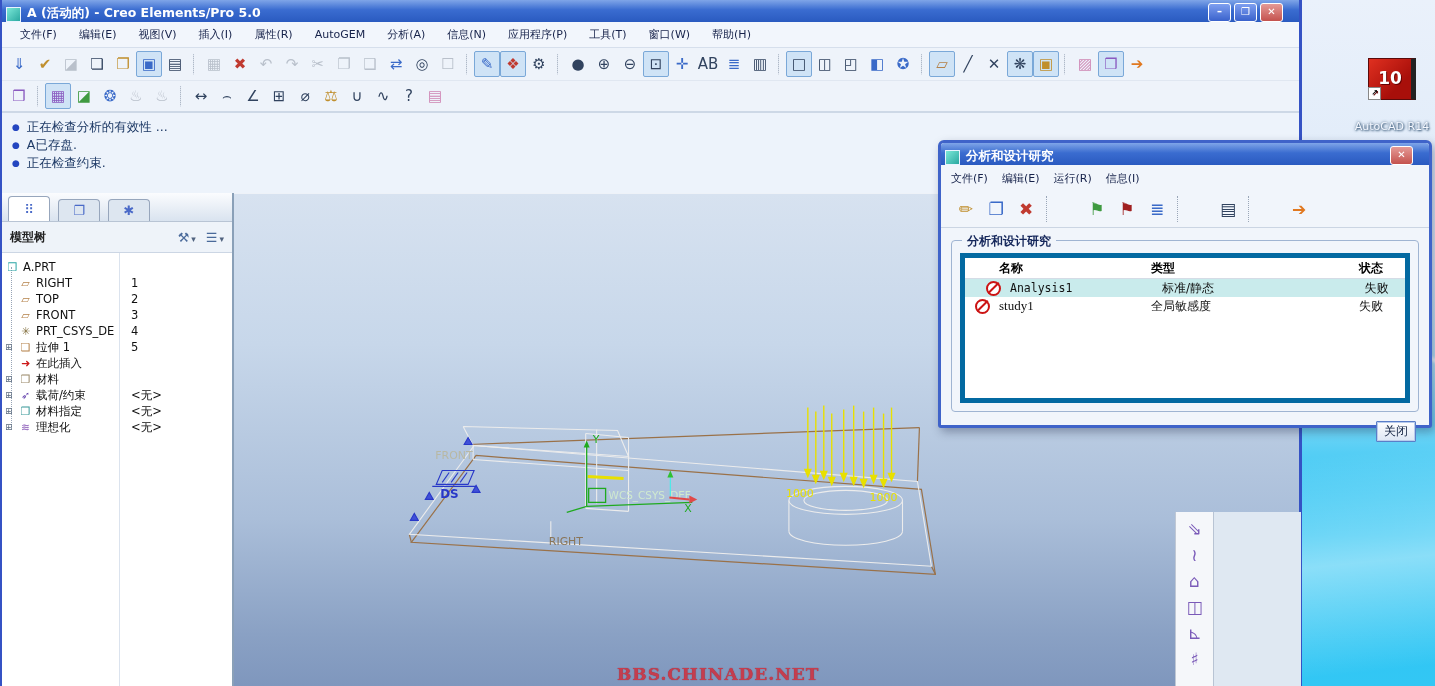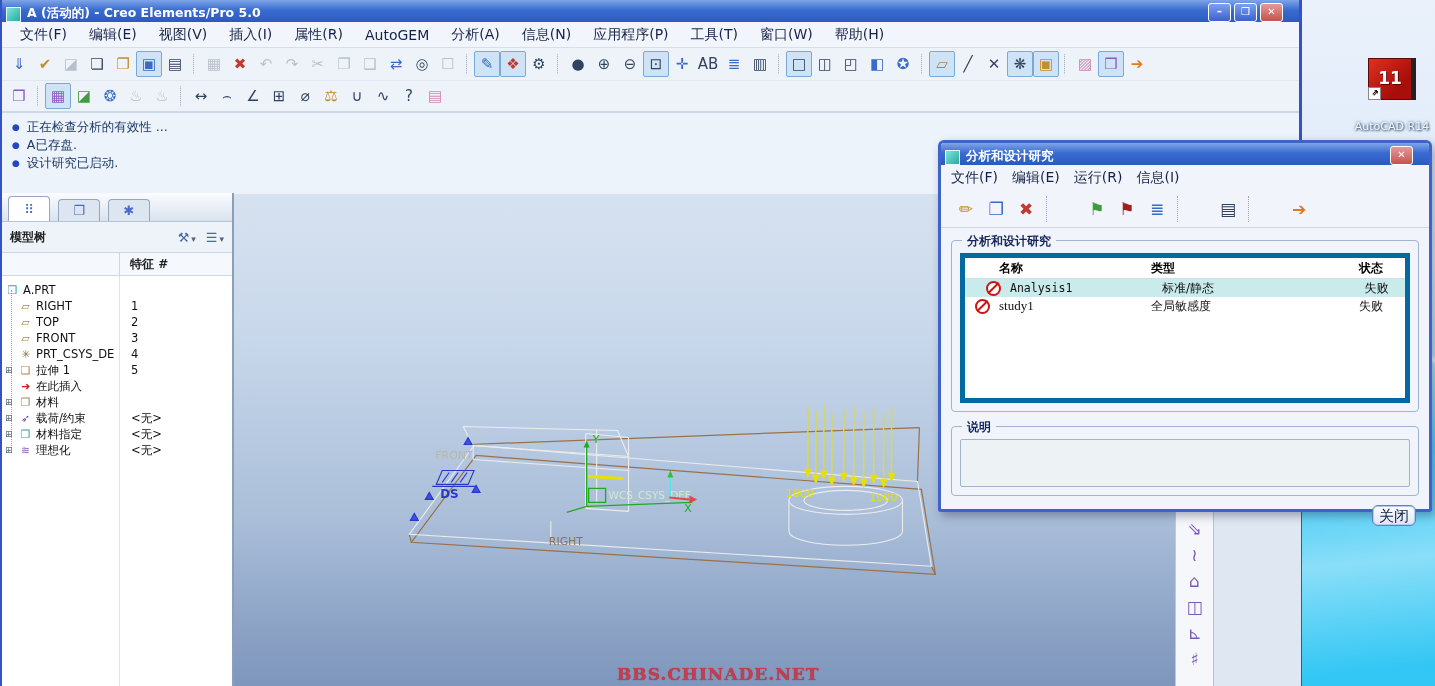--- a/index.html
+++ b/index.html
@@ -29,21 +29,21 @@
   .titlebar{height:22px;background:linear-gradient(180deg,#7fa5e8 0%,#3a6cd0 45%,#2a5ac0 100%);
     display:flex;align-items:flex-end;gap:6px;padding-left:4px;color:#fff;font-weight:bold;font-size:12.5px;}
   .app-ico{width:13px;height:13px;background:linear-gradient(135deg,#7be8d8,#2aa8a0);border:1px solid #e8f4ff;flex:0 0 auto;}
   .win-buttons{margin-left:auto;display:flex;gap:3px;padding-right:16px;}
   .win-btn{width:21px;height:17px;border-radius:3px;border:1px solid #fff;
     background:linear-gradient(180deg,#7e9ff0,#3a62cc);color:#fff;font-size:10px;line-height:15px;
     text-align:center;font-weight:bold;}
   .win-btn.close{background:linear-gradient(180deg,#e59a96,#c4524e);}
   .menubar{height:25px;display:flex;align-items:center;gap:2px;padding-left:8px;background:#f2f6fc;
     border-bottom:1px solid #d6dfec;}
-  .menu-item{padding:3px 10px;white-space:nowrap;font-size:14px;}
+  .menu-item{padding:3px 10px;white-space:nowrap;font-size:11px;}
   .toolbar{display:flex;align-items:center;background:#eef3fa;padding:1px 4px;}
   .toolbar.row1{height:30px;border-bottom:1px solid #e0e7f1;}
   .toolbar.row2{height:28px;border-bottom:2px solid #cdd8e6;}
   .ticon{width:24px;height:24px;display:flex;align-items:center;justify-content:center;
     font-size:15px;color:#3a4a6a;border:1px solid transparent;border-radius:2px;flex:0 0 auto;}
   .ticon.active{background:#cfe3f6;border-color:#7aa8d8;}
   .ticon.disabled{color:#b9c0cb;}
   .sep{width:1px;height:20px;border-left:1px dotted #9aa6b8;margin:0 5px;flex:0 0 auto;}
   .c-red{color:#c03a30;} .c-gold{color:#c08f2e;} .c-blue{color:#3a6ac8;} .c-green{color:#3f9a40;}
   .c-purple{color:#8a5ac0;} .c-pink{color:#cf86b4;} .c-dark{color:#31435f;}
@@ -92,21 +92,21 @@
 
   
   .right-toolchest{position:absolute;left:1173px;top:512px;width:38px;height:174px;background:#f5f7fa;
     border-left:1px solid #c0c8d4;display:flex;flex-direction:column;align-items:center;gap:8px;
     padding-top:8px;box-sizing:border-box;}
   .rt-icon{font-size:17px;color:#7a5ab8;line-height:18px;}
   .right-blank{position:absolute;left:1211px;top:512px;width:88px;height:174px;background:#dfe8f2;
     border-left:1px solid #b8c4d4;box-sizing:border-box;}
 
   
-  .dialog{position:absolute;left:938px;top:140px;width:494px;height:372px;background:#f1f5fb;
+  .dialog{position:absolute;left:938px;top:140px;width:494px;height:288px;background:#f1f5fb;
     border:3px solid #3f63c9;border-radius:6px 6px 3px 3px;box-sizing:border-box;
     box-shadow:3px 4px 10px rgba(20,30,60,.35);}
   .dialog .titlebar{border-radius:3px 3px 0 0;}
   .dlg-menu{height:26px;display:flex;align-items:center;gap:2px;padding-left:10px;}
   .dlg-menu .menu-item{padding:3px 12px 3px 0;}
   .dlg-toolbar{height:36px;display:flex;align-items:center;padding-left:10px;border-bottom:1px solid #cbd5e3;}
   .dtool{width:30px;height:26px;display:flex;align-items:center;justify-content:center;font-size:17px;}
   .dlg-group{margin:12px 10px 0 10px;border:1px solid #9fb4d2;border-radius:4px;position:relative;
     padding:12px 8px 8px 8px;}
   .dlg-group-label{position:absolute;top:-8px;left:10px;background:#f1f5fb;padding:0 5px;
@@ -117,34 +117,34 @@
   .dlg-row.sel{background:#c9ebec;padding-left:11px;}
   .cell-icon{width:34px;display:flex;justify-content:center;flex:0 0 auto;}
   .cell-name{width:152px;flex:0 0 auto;}
   .cell-type{width:186px;flex:0 0 auto;}
   .cell-status{flex:1;text-align:center;}
   .no-sign{width:11px;height:11px;border:2px solid #cc1414;border-radius:50%;position:relative;background:#fff;}
   .no-sign::after{content:"";position:absolute;left:-2px;top:4.5px;width:15px;height:2px;background:#cc1414;
     transform:rotate(-45deg);}
   .desc-box{height:46px;background:#edf3f4;border:1px solid #a0b4cc;border-radius:2px;}
   .dlg-footer{display:flex;justify-content:flex-end;padding:9px 13px 0 0;}
-  .close-btn{min-width:40px;height:21px;border:1px solid #5a7ec8;border-radius:6px;
-    background:linear-gradient(180deg,#ffffff,#dde6f4);font-size:15px;color:#102040;
+  .close-btn{min-width:40px;height:21px;border:1px solid #5a7ec8;border-radius:1px;
+    background:linear-gradient(180deg,#ffffff,#dde6f4);font-size:12px;color:#102040;
     box-shadow:0 0 0 1px #b8ccec inset;}
 </style>
 </head>
 <body>
 
 <div class="desktop">
   <div class="swoosh"></div>
   <div class="swoosh2"></div>
 </div>
 <div class="shortcut">
   <div class="sc-box">
-    <span>11</span>
+    <span>10</span>
     <span class="sc-arrow">↗</span>
   </div>
   <div class="sc-label">AutoCAD R14</div>
 </div>
 
 <div class="main-window">
   <div class="titlebar">
     <span class="app-ico"></span>
     <span>A (活动的) - Creo Elements/Pro 5.0</span>
     <span class="win-buttons">
@@ -369,21 +369,21 @@
       </div>
       <div class="ticon c-pink">
         <span>▤</span>
       </div>
     </div>
 
   <div class="messages">
 
       <div class="msg-line">正在检查分析的有效性 ...</div>
       <div class="msg-line">A已存盘.</div>
-      <div class="msg-line">设计研究已启动.</div>
+      <div class="msg-line">正在检查约束.</div>
     </div>
 
   <div class="content">
 
     <div class="left-panel">
       <div class="tab-strip">
 
       <div class="tab active">
             <span>⠿</span>
           </div>
@@ -394,24 +394,20 @@
             <span>✱</span>
           </div>
         </div>
       <div class="tree-header">
         <span>模型树</span>
         <span class="hdr-icons">
 
         <span class="hdr-ic"><span>⚒</span><span class="dd">▾</span></span>
             <span class="hdr-ic"><span>☰</span><span class="dd">▾</span></span>
           </span>
-      </div>
-      <div class="col-header">
-        <span class="spacer"></span>
-        <span class="feat">特征 #</span>
       </div>
       <div class="tree-list">
 
           <div class="tree-row ind0">
             <span class="t-main">
 
               <span class="t-ico ic-part">❒</span>
               <span>A.PRT</span>
             </span>
             <span class="t-num"></span>
@@ -692,21 +688,17 @@
               <span class="no-sign"></span>
             </span>
             <span class="cell-name" style="font-family:Liberation Serif, serif;font-size:13px;">study1</span>
             <span class="cell-type">全局敏感度</span>
             <span class="cell-status">失败</span>
           </div>
         </div>
     </div>
   </div>
 
-  <div class="dlg-group" style="margin-top:14px;">
-    <span class="dlg-group-label">说明</span>
-    <div class="desc-box"></div>
-  </div>
 
   <div class="dlg-footer">
     <button class="close-btn">关闭</button>
   </div>
 </div>
 
 </body></html>

